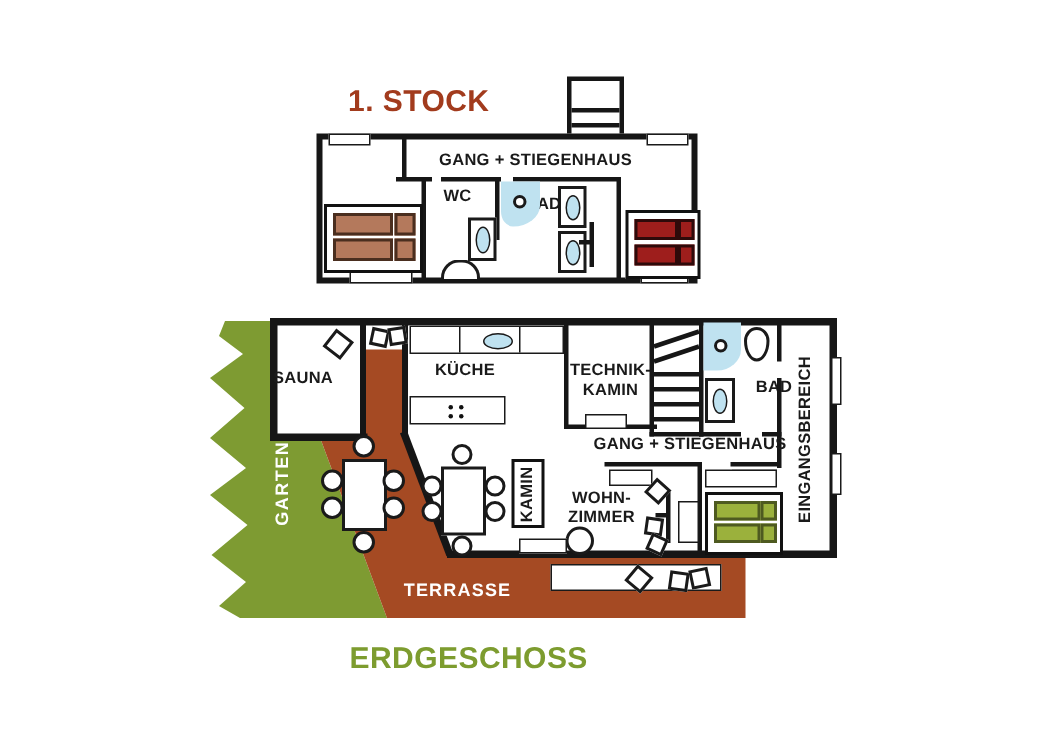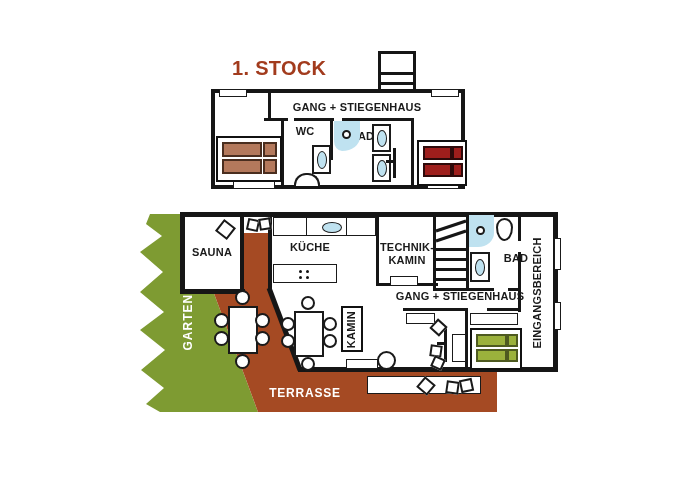--- a/index.html
+++ b/index.html
@@ -115,21 +115,21 @@
   <div class="w" style="left:553px;top:212px;width:5px;height:160px;"></div>
   <div class="w" style="left:298px;top:367px;width:260px;height:5px;"></div>
   <div class="w" style="left:180px;top:212px;width:5px;height:82px;"></div>
   <div class="w" style="left:180px;top:289px;width:65px;height:5px;"></div>
   <div class="w" style="left:240px;top:212px;width:4px;height:80px;"></div>
   <div class="w" style="left:268px;top:212px;width:4px;height:80px;"></div>
 
   <div class="diam" style="left:247px;top:219px;width:8px;height:8px;transform:rotate(12deg);"></div>
   <div class="diam" style="left:259px;top:218px;width:8px;height:8px;transform:rotate(-9deg);"></div>
 
-  <div class="lbl" style="left:186px;top:246px;width:52px;">SAUNA</div>
+  <div class="lbl" style="left:176px;top:246px;width:52px;">SAUNA</div>
   <div class="diam" style="left:218px;top:222px;width:11px;height:11px;transform:rotate(38deg);"></div>
 
   <div class="thin" style="left:273px;top:217px;width:101px;height:17px;">
     <div style="position:absolute;left:32px;top:0;width:1px;height:100%;background:#1a1a1a;"></div>
     <div style="position:absolute;left:72px;top:0;width:1px;height:100%;background:#1a1a1a;"></div>
     <div class="oval" style="left:48px;top:4px;width:18px;height:9px;"></div>
   </div>
   <div class="lbl" style="left:275px;top:241px;width:70px;">KÜCHE</div>
   <div class="thin" style="left:273px;top:264px;width:62px;height:17px;">
     <div class="dot" style="left:25px;top:5px;"></div>
@@ -172,20 +172,24 @@
   <div class="win" style="left:554px;top:302px;width:5px;height:26px;"></div>
   <div class="lbl rot" style="left:462px;top:286px;width:152px;height:14px;">EINGANGSBEREICH</div>
 
   <div class="lbl" style="left:380px;top:290px;width:160px;">GANG + STIEGENHAUS</div>
   <div class="w" style="left:403px;top:308px;width:64px;height:3px;"></div>
   <div class="w" style="left:487px;top:308px;width:31px;height:3px;"></div>
   <div class="thin" style="left:406px;top:313px;width:27px;height:9px;"></div>
   <div class="thin" style="left:488px;top:313px;width:28px;height:9px;"></div>
   <div class="w" style="left:465px;top:308px;width:3px;height:61px;"></div>
 
+  <div class="lbl" style="left:366px;top:326px;width:70px;">
+    <span>WOHN-</span><br>
+    <span>ZIMMER</span>
+  </div>
   <div class="abs" style="left:341px;top:306px;width:22px;height:46px;background:#fff;border:2px solid #111;box-sizing:border-box;">
     <div class="lbl rot" style="left:-13px;top:15px;width:44px;">KAMIN</div>
   </div>
   <div class="chair" style="left:377px;top:351px;width:15px;height:15px;"></div>
   <div class="thin" style="left:346px;top:359px;width:30px;height:8px;"></div>
   <div class="w" style="left:444px;top:328px;width:3px;height:34px;"></div>
   <div class="w" style="left:437px;top:342px;width:8px;height:3px;"></div>
   <div class="thin" style="left:452px;top:334px;width:12px;height:26px;"></div>
   <div class="diam" style="left:432px;top:321px;width:9px;height:9px;transform:rotate(42deg);"></div>
   <div class="diam" style="left:430px;top:345px;width:8px;height:8px;transform:rotate(8deg);"></div>
@@ -216,14 +220,15 @@
   <div class="chair" style="left:255px;top:331px;width:11px;height:11px;"></div>
 
   <div class="thin" style="left:367px;top:376px;width:112px;height:16px;"></div>
   <div class="diam" style="left:419px;top:379px;width:10px;height:10px;transform:rotate(40deg);"></div>
   <div class="diam" style="left:446px;top:381px;width:9px;height:9px;transform:rotate(8deg);"></div>
   <div class="diam" style="left:460px;top:379px;width:9px;height:9px;transform:rotate(-12deg);"></div>
 
   <div class="lbl rot whitelbl" style="left:152px;top:315px;width:72px;font-size:12px;letter-spacing:1px;">GARTEN</div>
   <div class="lbl whitelbl" style="left:260px;top:386px;width:90px;font-size:12px;letter-spacing:.8px;">TERRASSE</div>
 
+  <div class="title" style="left:233px;top:428px;color:var(--title-ground);">ERDGESCHOSS</div>
 
 </div>
 
 </body></html>

